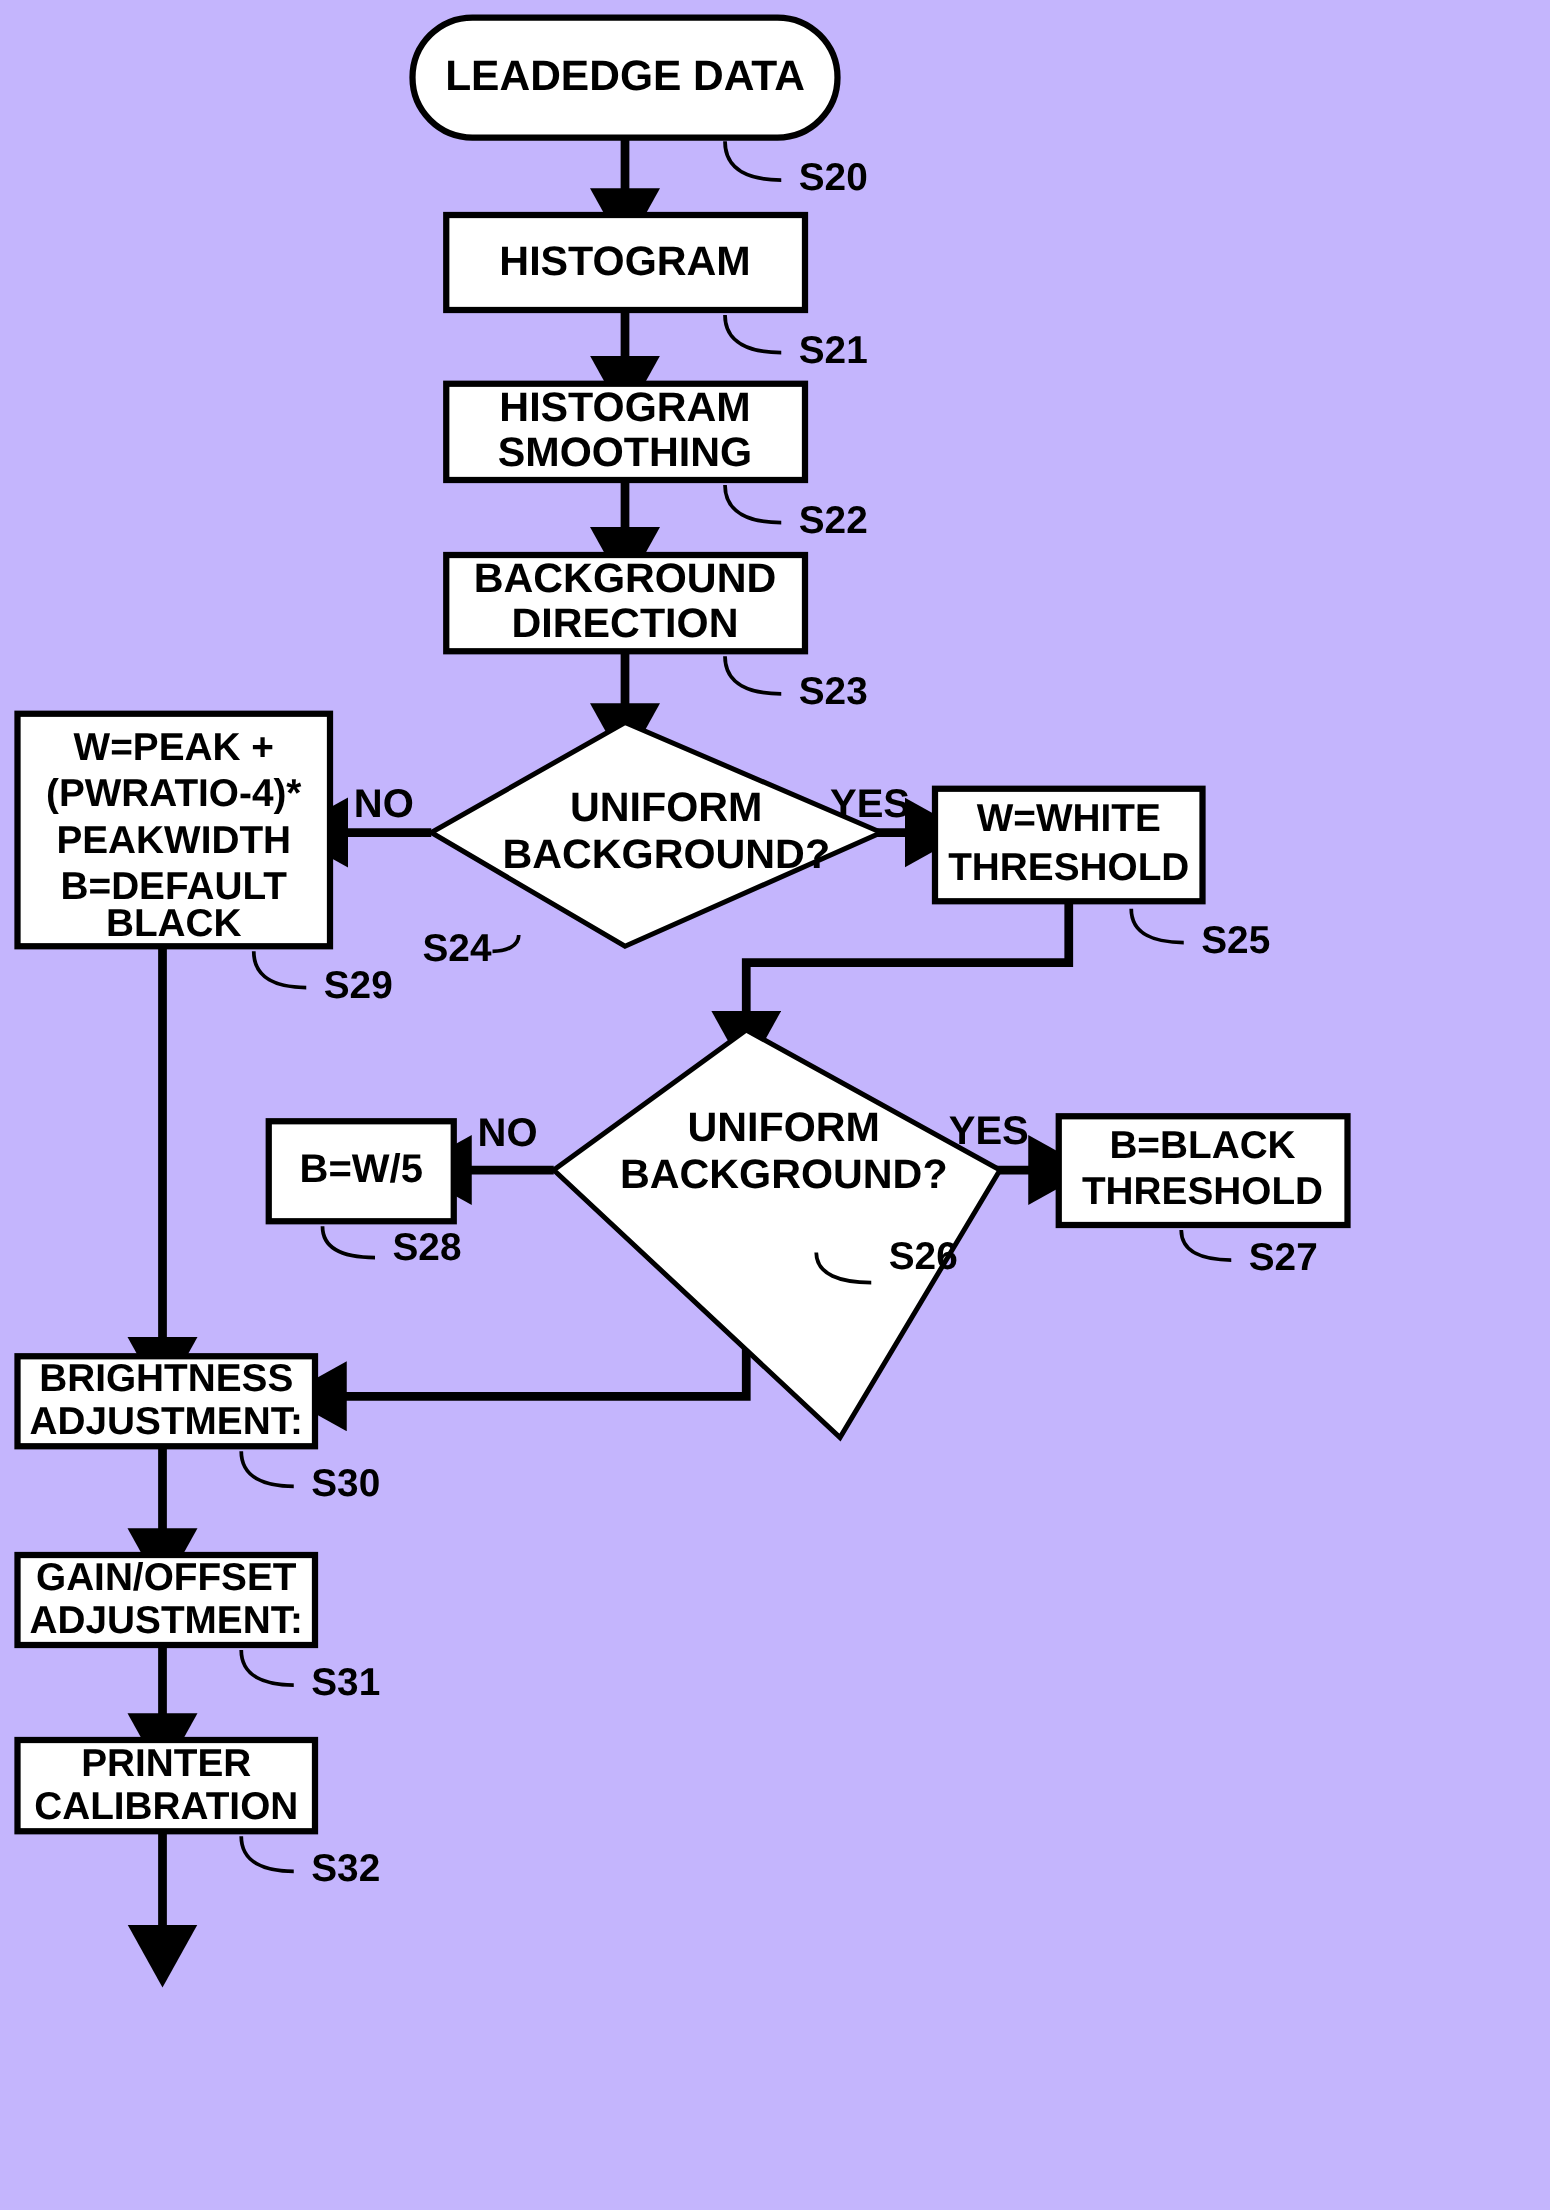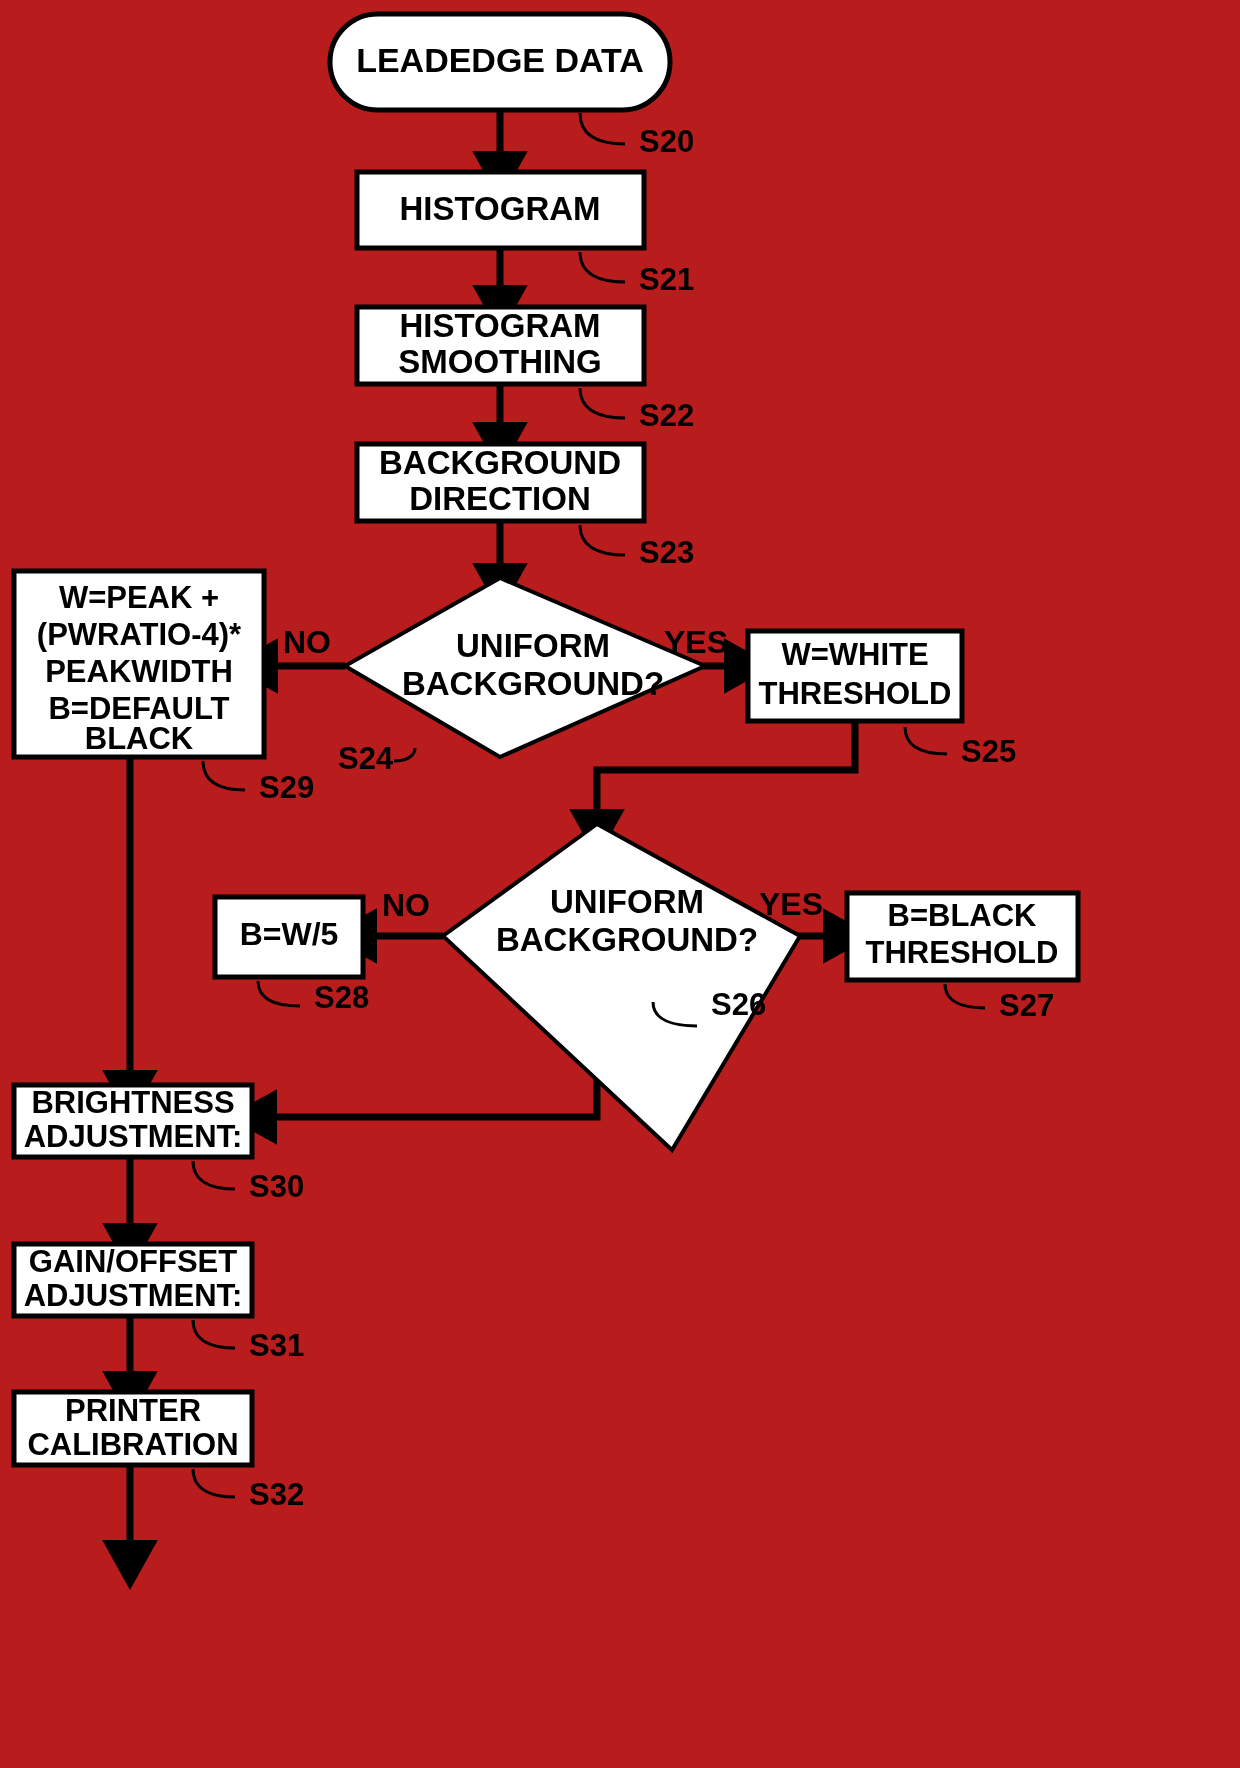--- a/index.html
+++ b/index.html
@@ -4,21 +4,21 @@
 <style>
   html, body {
     margin: 0;
     padding: 0;
     background: #ffffff;
   }
   #canvas {
     position: relative;
     width: 1240px;
     height: 1768px;
-    background: #b91c1c;
+    background: #c4b5fd;
     font-family: "Liberation Sans", sans-serif;
   }
   svg#diagram {
     position: absolute;
     top: 0;
     left: 0;
     width: 1240px;
     height: 1768px;
   }
   .node-text {

